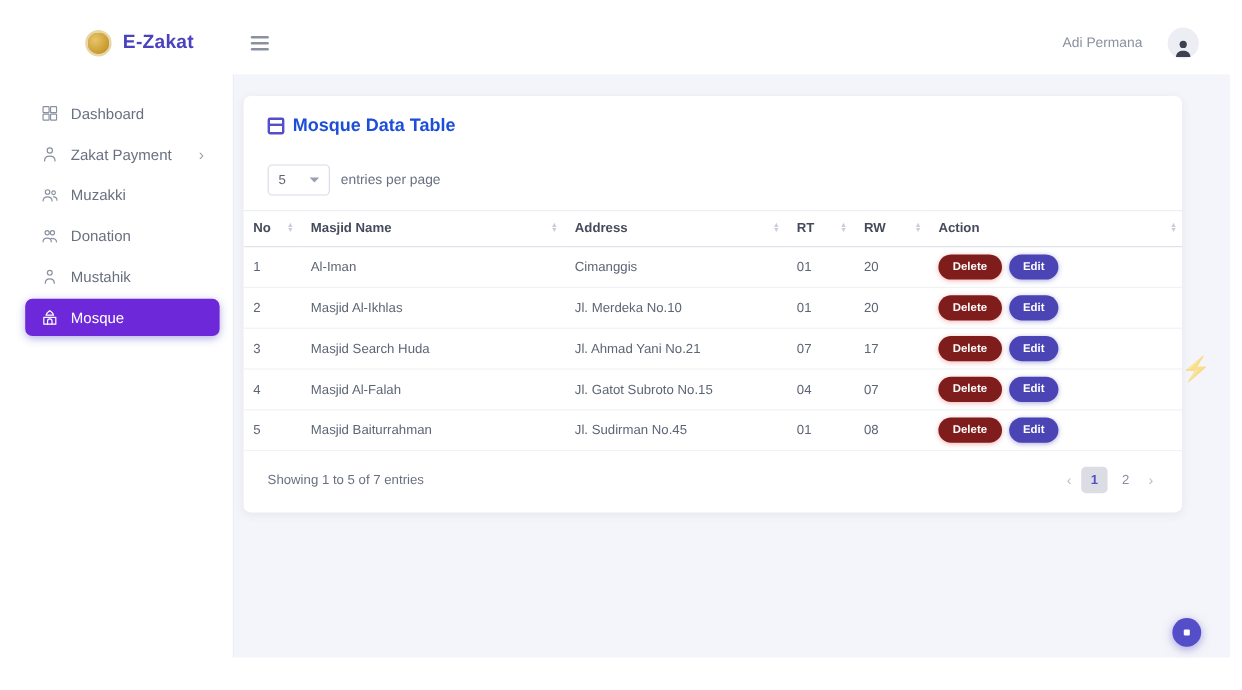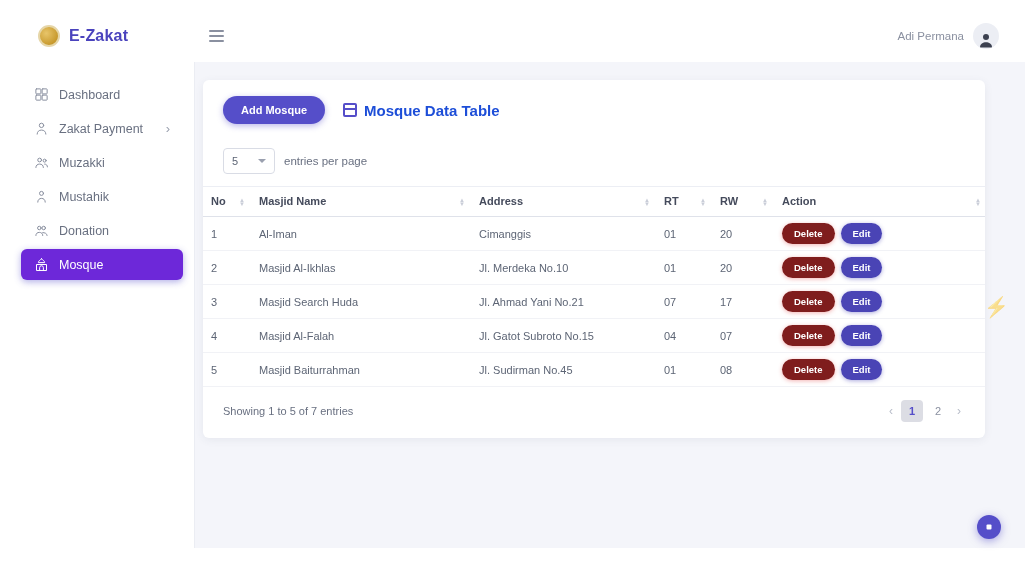--- a/index.html
+++ b/index.html
@@ -2,29 +2,29 @@
 <html><head>
 <meta charset="utf-8">
 <style>
   * { margin:0; padding:0; box-sizing:border-box; }
   html,body { width:1035px; height:575px; background:#ffffff; overflow:hidden;
     font-family:"Liberation Sans", sans-serif; }
   .frame { position:absolute; left:10px; top:10px; width:1015px; height:538px;
     background:#ffffff; display:flex; flex-direction:column; }
   
   .topbar { height:52px; background:#fff; display:flex; align-items:center; flex:none; }
-  .brand { width:185px; display:flex; align-items:center; gap:9px; padding-left:28px; flex:none; }
+  .brand { width:185px; display:flex; align-items:center; gap:9px; padding-left:28px; flex:none;justify-content:center; }
   .brand-logo { width:22px; height:22px; border-radius:50%;
     background:radial-gradient(circle at 35% 35%, #e8c56a, #c89a2e 70%, #a87f1f);
     border:2px solid #e6d6a8; }
   .brand-name { font-size:16px; font-weight:bold; color:#4a43bd; letter-spacing:.2px; }
   .hamburger { margin-left:14px; cursor:pointer; display:flex; flex-direction:column; gap:3px; }
   .hamburger span { width:15px; height:2px; background:#8a90a0; border-radius:1px; }
   .topbar-spacer { flex:1; }
-  .user-area { display:flex; align-items:center; gap:9px; padding-right:26px; cursor:pointer; }
+  .user-area { display:flex; align-items:center; gap:21px; padding-right:26px; cursor:pointer; }
   .user-name { font-size:11.5px; color:#8a90a0; }
   .avatar { width:26px; height:26px; border-radius:50%; background:#eceef4;
     display:flex; align-items:flex-end; justify-content:center; overflow:hidden; }
   
   .body-row { flex:1; display:flex; min-height:0; }
   .sidebar { width:185px; background:#fff; border-right:1px solid #ebedf3; padding-top:14px; flex:none; }
   .sidebar-item { display:flex; align-items:center; gap:10px; padding:8px 13px; margin:3px 11px;
     border-radius:6px; color:#697081; font-size:12.5px; cursor:pointer; }
   .sidebar-item svg { width:15px; height:15px; flex:none; stroke:#8a90a0; fill:none;
     stroke-width:1.6; stroke-linecap:round; stroke-linejoin:round; }
@@ -143,51 +143,50 @@
             <path d="M3 20c0-3.5 2.5-5.5 6-5.5s6 2 6 5.5"></path>
             <circle cx="17" cy="9" r="2.4"></circle>
             <path d="M17 14.5c2.6 0 4.5 1.8 4.5 4.5"></path>
           </svg>
         <span>Muzakki</span>
       </div>
 
 
       <div class="sidebar-item">
         <svg viewBox="0 0 24 24">
-            <circle cx="12" cy="7" r="3.2"></circle>
-            <path d="M6 21c0-3.8 2.7-6 6-6s6 2.2 6 6"></path>
-          </svg>
-        <span>Mustahik</span>
-      </div>
-
-      <div class="sidebar-item">
-        <svg viewBox="0 0 24 24">
             <circle cx="8.5" cy="8" r="2.8"></circle>
             <circle cx="15.5" cy="8" r="2.8"></circle>
             <path d="M3 20c0-3.3 2.4-5 5.5-5s5.5 1.7 5.5 5M14 15.3c3 0 7 1.4 7 4.7"></path>
           </svg>
         <span>Donation</span>
       </div>
 
+      <div class="sidebar-item">
+        <svg viewBox="0 0 24 24">
+            <circle cx="12" cy="7" r="3.2"></circle>
+            <path d="M6 21c0-3.8 2.7-6 6-6s6 2.2 6 6"></path>
+          </svg>
+        <span>Mustahik</span>
+      </div>
+
 
       <div class="sidebar-item active">
         <svg viewBox="0 0 24 24">
             <path d="M12 3c2.5 2 5 3.5 5 6H7c0-2.5 2.5-4 5-6z"></path>
             <path d="M4 21v-9h16v9z"></path>
             <path d="M9 21v-4a3 3 0 0 1 6 0v4"></path>
           </svg>
         <span>Mosque</span>
       </div>
     </div>
 
     <div class="main">
       <div class="card">
 
         <div class="card-header">
-          <button class="btn-add">Add Mosque</button>
           <div class="table-title">
             <span class="title-icon"></span>
             <span>Mosque Data Table</span>
           </div>
         </div>
 
         <div class="controls">
           <div class="entries">
             <span class="select-box">
               <span>5</span>

